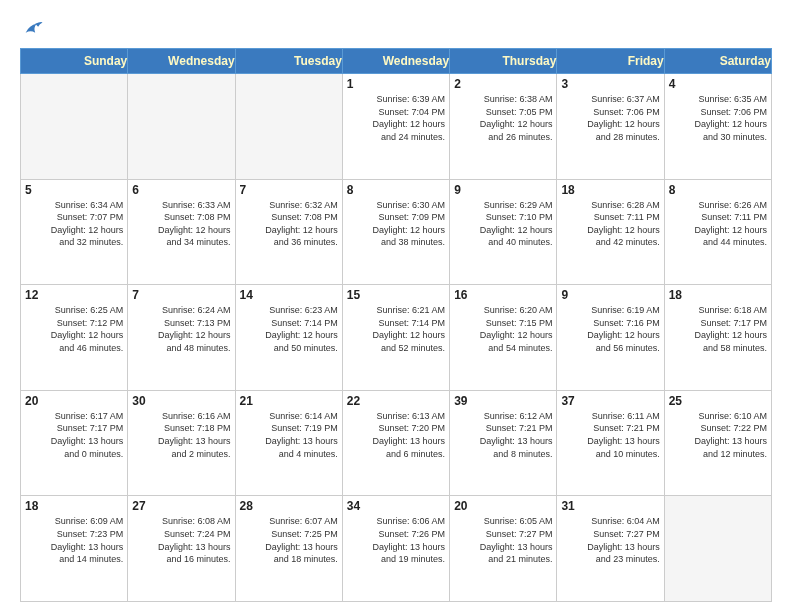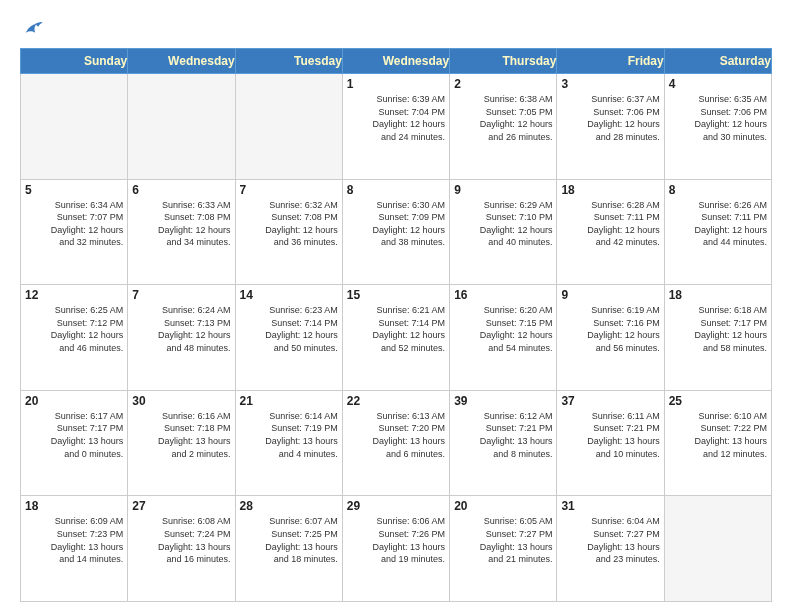--- a/index.html
+++ b/index.html
@@ -254,21 +254,21 @@
           </td>
           <td>
             <span class="day-number">27</span>
             <div class="day-info">Sunrise: 6:08 AM<br>Sunset: 7:24 PM<br>Daylight: 13 hours<br>and 16 minutes.</div>
           </td>
           <td>
             <span class="day-number">28</span>
             <div class="day-info">Sunrise: 6:07 AM<br>Sunset: 7:25 PM<br>Daylight: 13 hours<br>and 18 minutes.</div>
           </td>
           <td>
-            <span class="day-number">29</span>
+            <span class="day-number">34</span>
             <div class="day-info">Sunrise: 6:06 AM<br>Sunset: 7:26 PM<br>Daylight: 13 hours<br>and 19 minutes.</div>
           </td>
           <td>
             <span class="day-number">20</span>
             <div class="day-info">Sunrise: 6:05 AM<br>Sunset: 7:27 PM<br>Daylight: 13 hours<br>and 21 minutes.</div>
           </td>
           <td>
             <span class="day-number">31</span>
             <div class="day-info">Sunrise: 6:04 AM<br>Sunset: 7:27 PM<br>Daylight: 13 hours<br>and 23 minutes.</div>
           </td>

